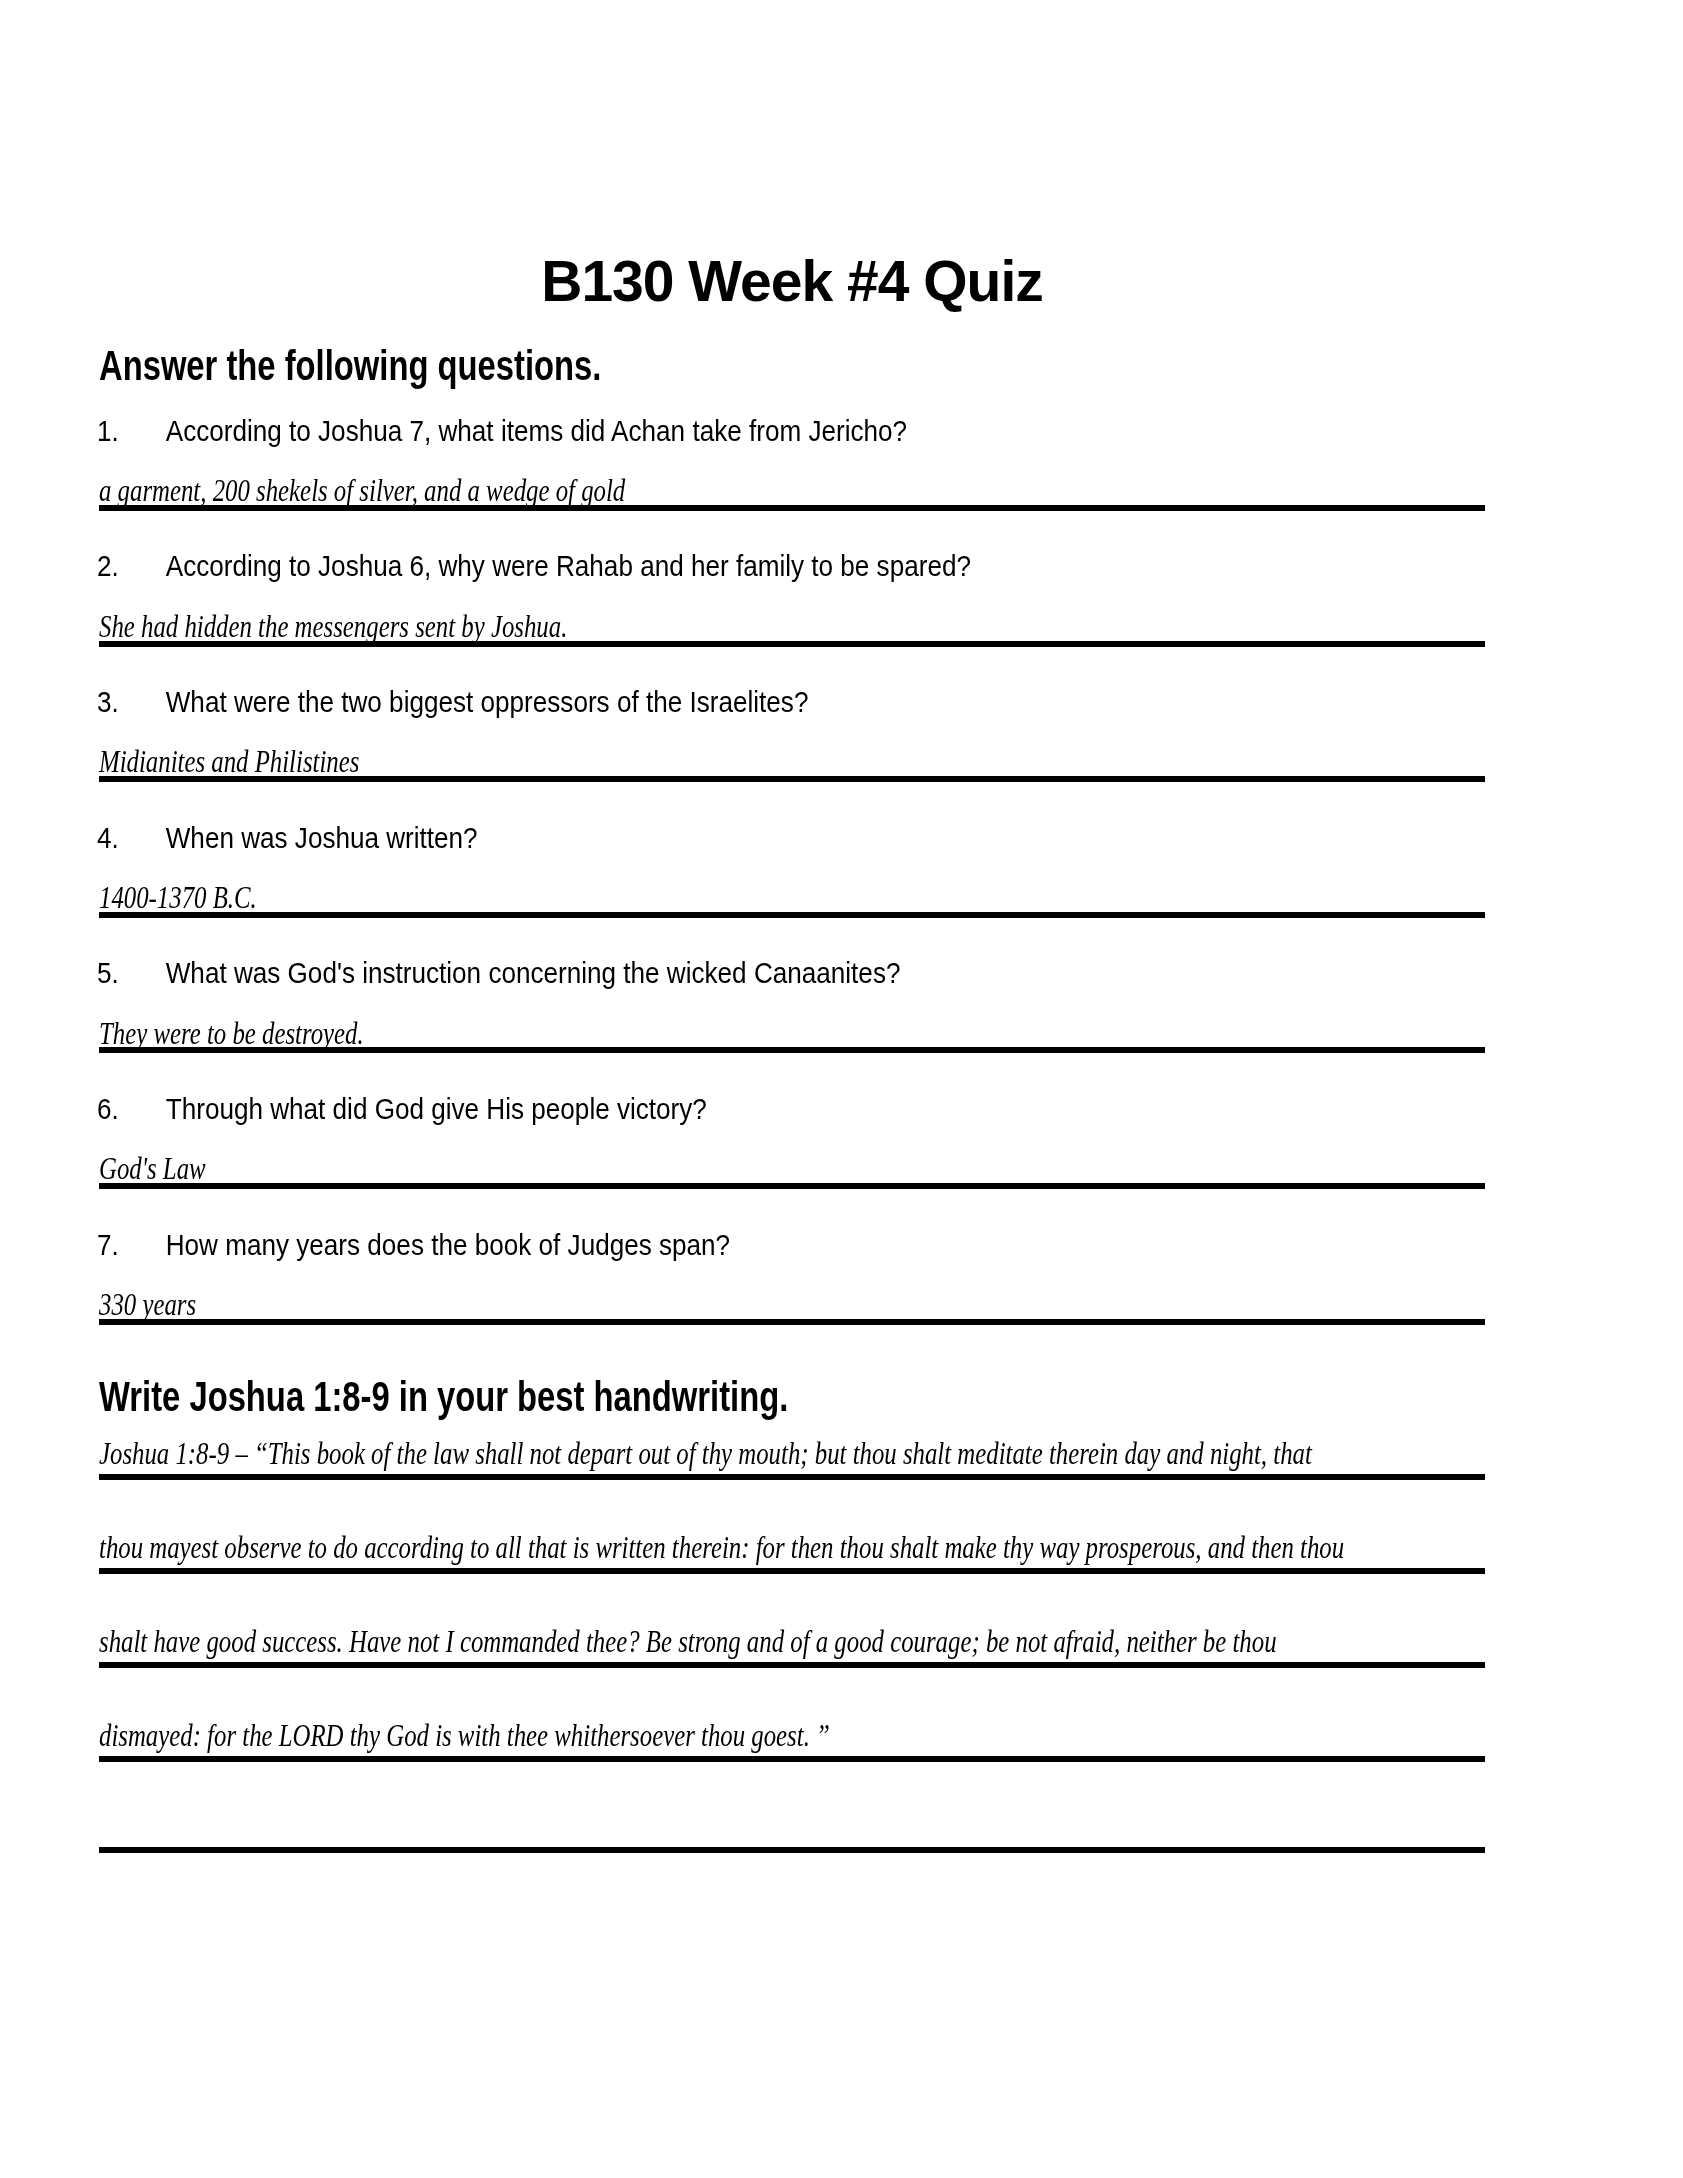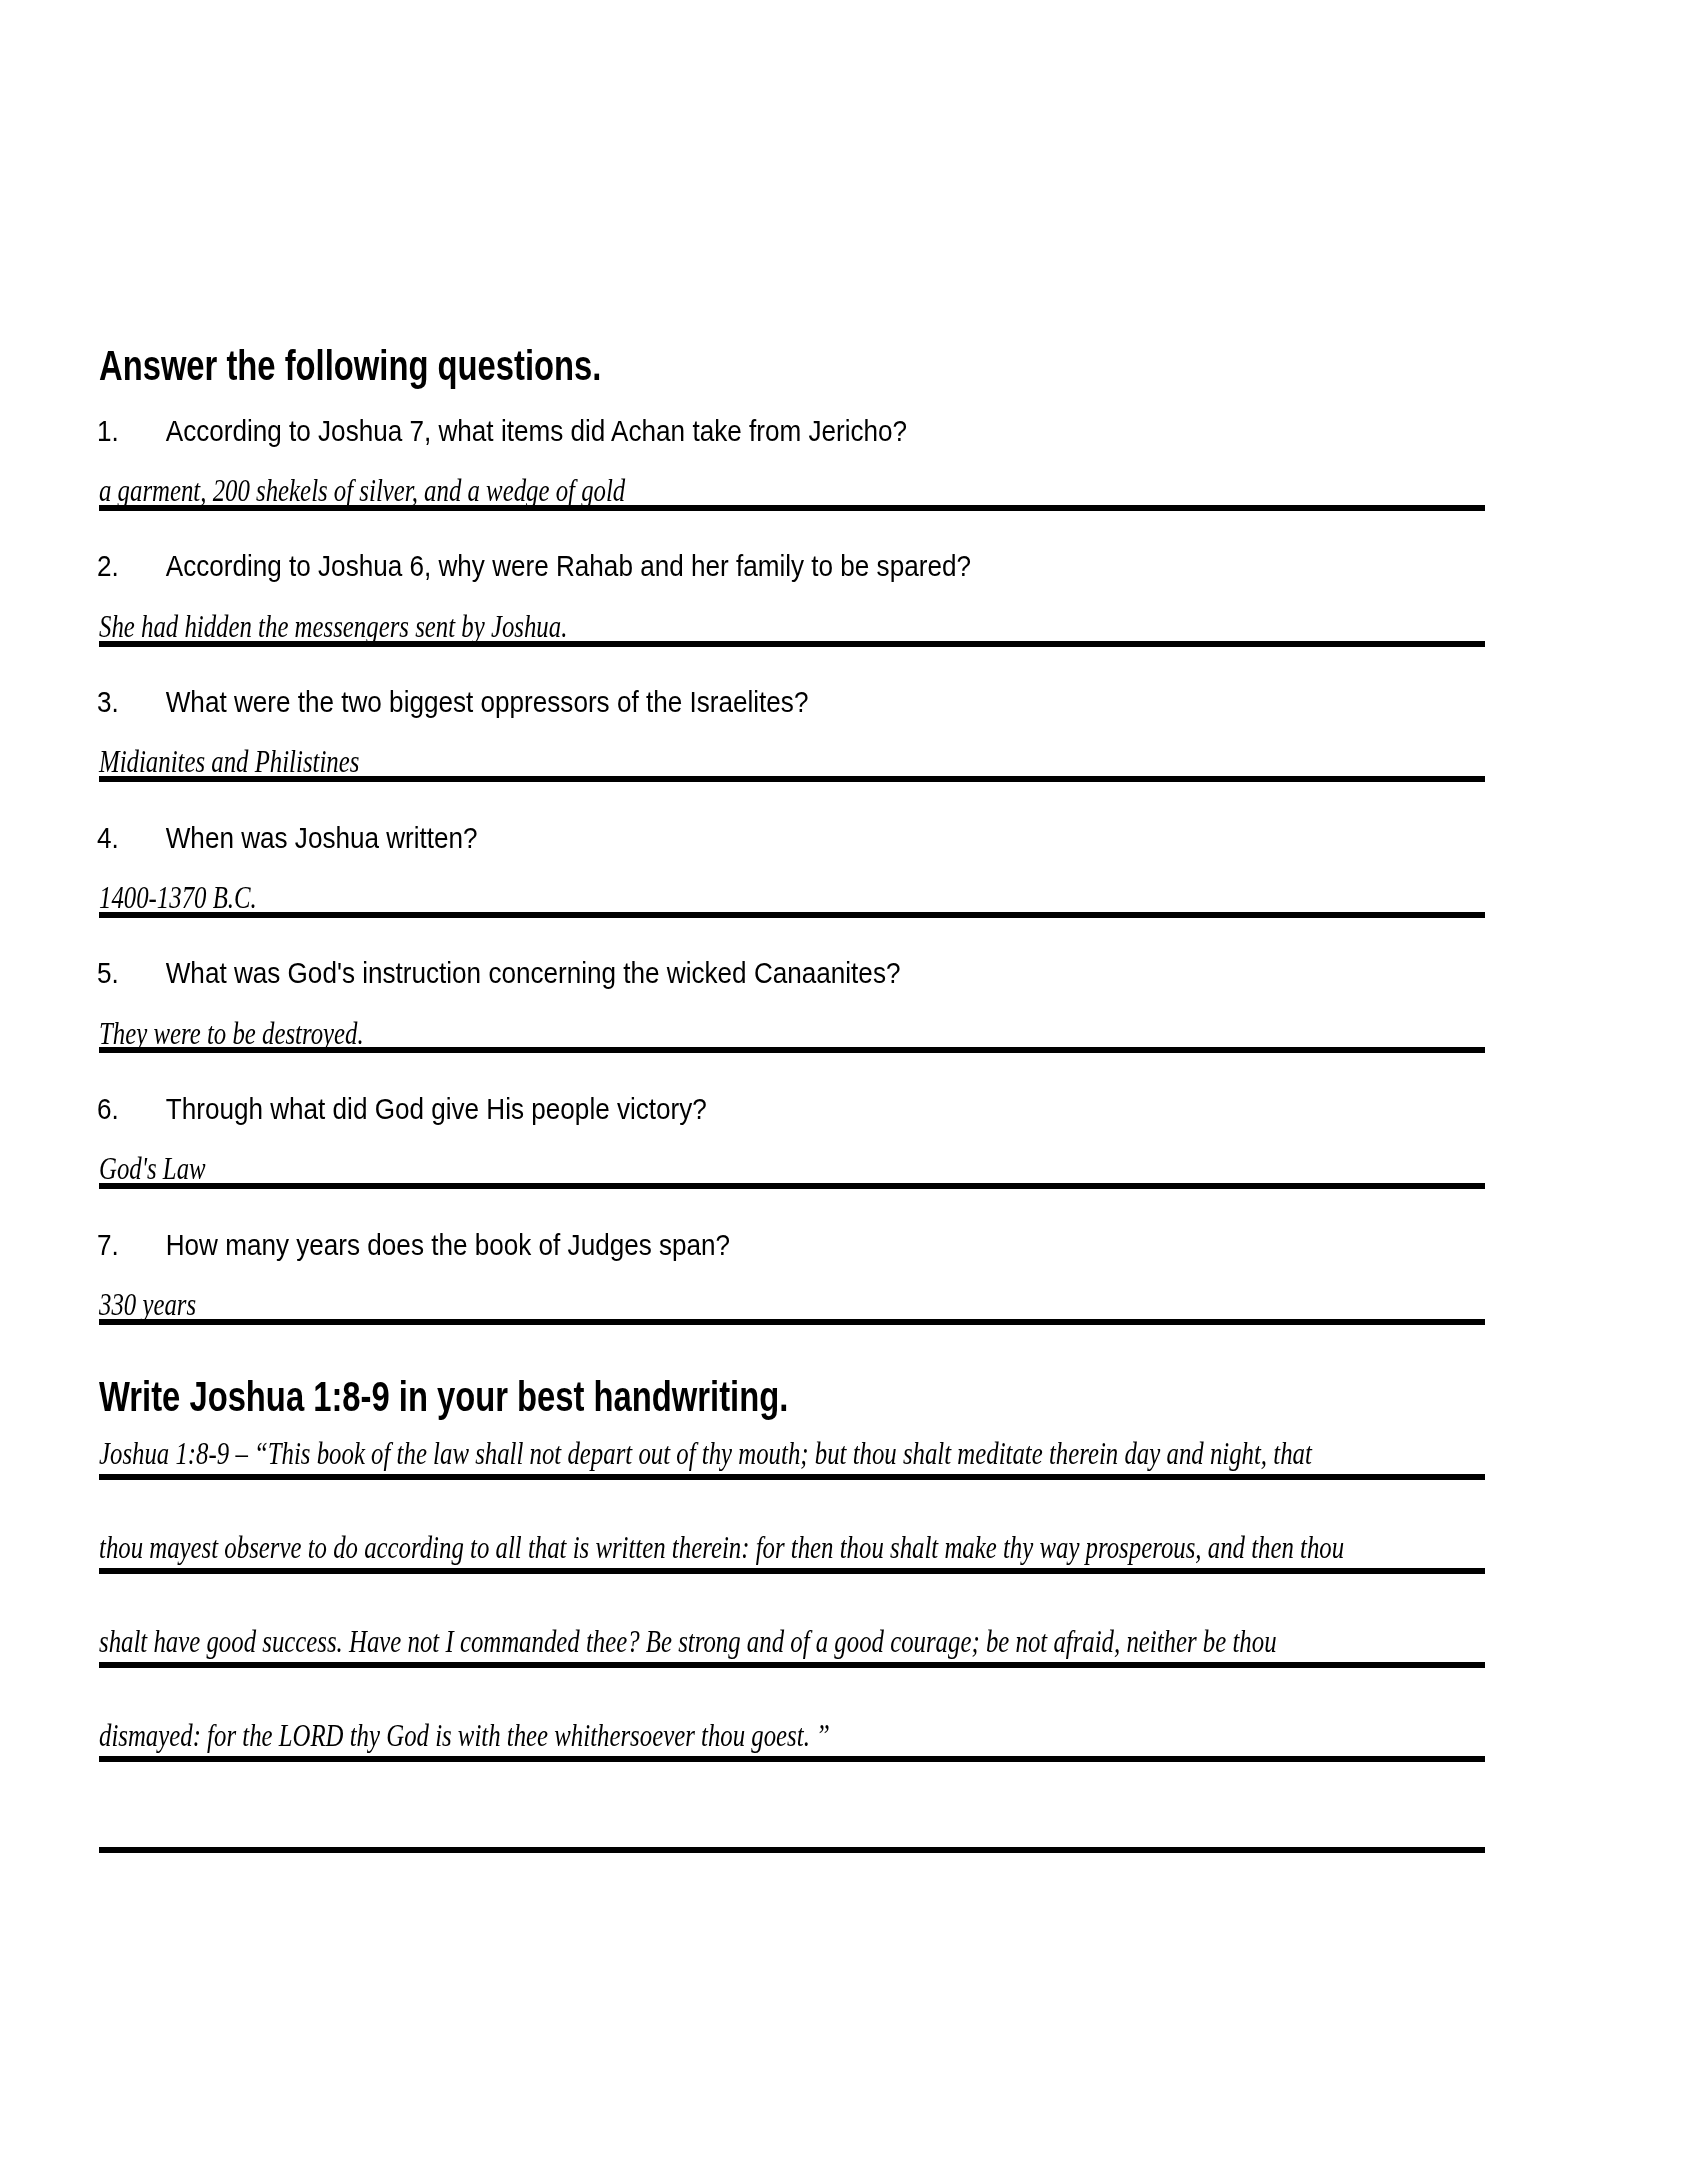--- a/index.html
+++ b/index.html
@@ -64,20 +64,21 @@
     width: 1386px;
     height: 6px;
     background: #000000;
   }
 </style>
 </head>
 <body>
 
 <div class="page">
 
+  <div class="quiz-title">B130 Week #4 Quiz</div>
 
   <div class="section-heading" style="top:345px">Answer the following questions.</div>
 
   <div class="question" style="top:416px">
     <span class="q-num">1.</span><span>According to Joshua 7, what items did Achan take from Jericho?</span>
   </div>
   <div class="hand" style="top:475px">a garment, 200 shekels of silver, and a wedge of gold</div>
   <div class="rule" style="top:505px"></div>
 
   <div class="question" style="top:551px">

